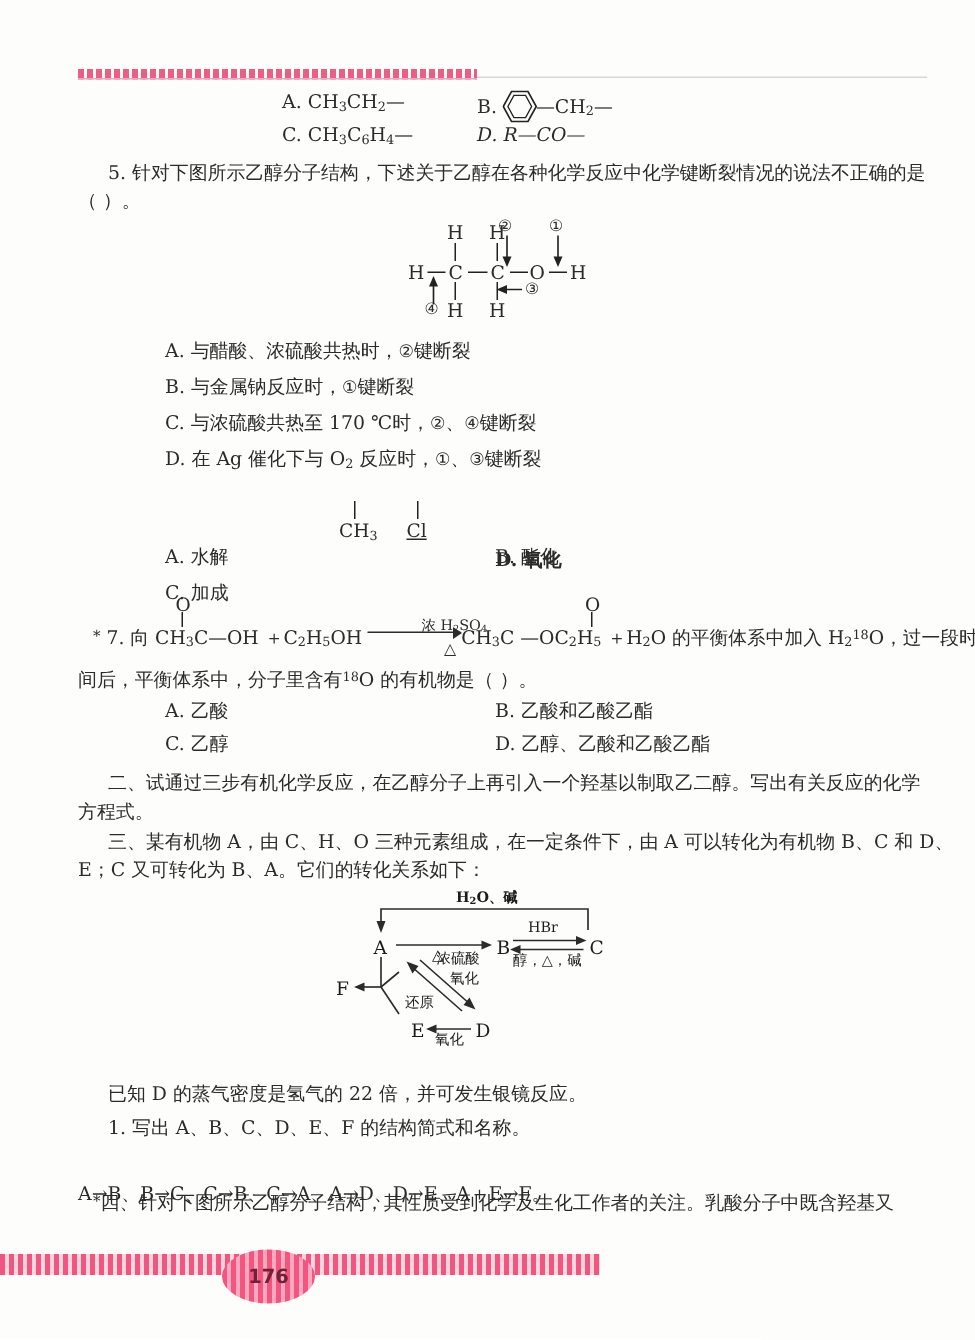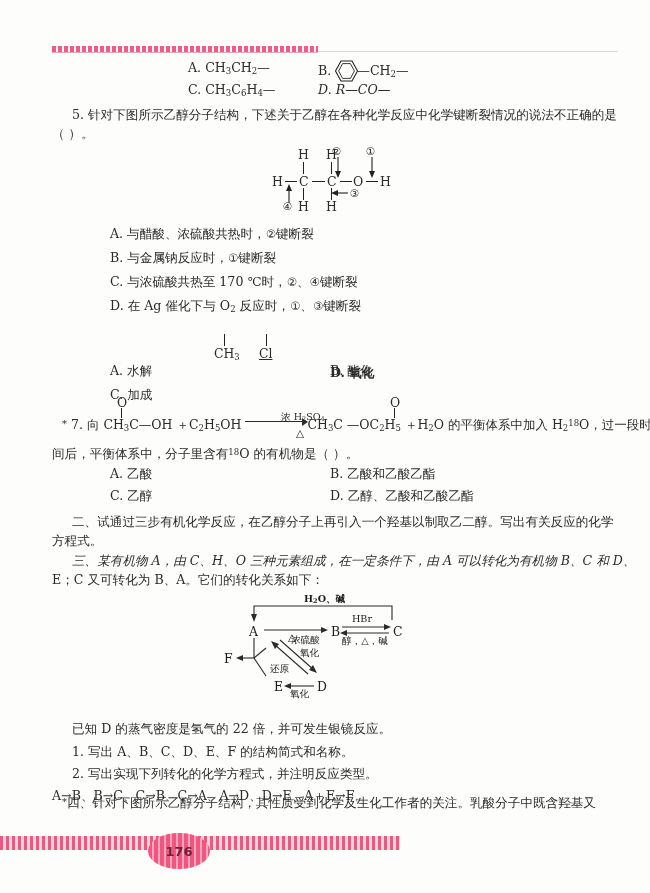--- a/index.html
+++ b/index.html
@@ -291,21 +291,21 @@
   <div class="opt" style="left:110px; top:250px;">
     <span>B. 与金属钠反应时，</span><span class="circ">①</span><span>键断裂</span>
   </div>
   <div class="opt" style="left:110px; top:274px;">
     <span>C. 与浓硫酸共热至 170 ℃时，</span><span class="circ">②</span><span>、</span><span class="circ">④</span><span>键断裂</span>
   </div>
   <div class="opt" style="left:110px; top:298px;">
     <span>D. 在 Ag 催化下与 O</span><sub>2</sub><span> 反应时，</span><span class="circ">①</span><span>、</span><span class="circ">③</span><span>键断裂</span>
   </div>
 
-  <div id="q6-struct" style="left:212px; top:334px; width:120px; height:24px;">
+  <div id="q6-struct" style="left:224px; top:334px; width:120px; height:24px;">
     <div class="vb" style="left:12px; top:0px;"></div>
     <div class="vb" style="left:54px; top:0px;"></div>
     <div class="sub-b" style="left:2px; top:12px;"><span>CH</span><sub>3</sub></div>
     <div class="sub-b" style="left:47px; top:12px;text-decoration:underline;">Cl</div>
   </div>
   <div class="opt" style="left:110px; top:363px;">A. 水解</div>
   <div class="opt" style="left:330px; top:363px;">B. 酯化</div>
   <div class="opt" style="left:110px; top:387px;">C. 加成</div>
   <div class="opt" style="left:330px; top:365px;font-weight:bold;">D. 氧化</div>
 
@@ -333,21 +333,21 @@
     <span>间后，平衡体系中，分子里含有</span><sup>18</sup><span>O 的有机物是（      ）。</span>
   </div>
   <div class="opt" style="left:110px; top:466px;">A. 乙酸</div>
   <div class="opt" style="left:330px; top:466px;">B. 乙酸和乙酸乙酯</div>
   <div class="opt" style="left:110px; top:488px;">C. 乙醇</div>
   <div class="opt" style="left:330px; top:488px;">D. 乙醇、乙酸和乙酸乙酯</div>
 
   <div class="txt" style="left:72px; top:512px;">二、试通过三步有机化学反应，在乙醇分子上再引入一个羟基以制取乙二醇。写出有关反应的化学</div>
   <div class="txt" style="left:52px; top:531px;">方程式。</div>
 
-  <div class="txt" style="left:72px; top:551px;font-style:italic;">三、某有机物 A，由 C、H、O 三种元素组成，在一定条件下，由 A 可以转化为有机物 B、C 和 D、</div>
+  <div class="txt" style="left:72px; top:551px;">三、某有机物 A，由 C、H、O 三种元素组成，在一定条件下，由 A 可以转化为有机物 B、C 和 D、</div>
   <div class="txt" style="left:52px; top:570px;">E；C 又可转化为 B、A。它们的转化关系如下：</div>
 
   <div id="scheme">
     <svg width="200" height="102">
 
       <polyline points="160,24 160,10 22,10 22,22" fill="none" stroke="#2b2b2b" stroke-width="1.1"></polyline>
       <polygon points="22,26 19,18 25,18" fill="#2b2b2b"></polygon>
 
       <line x1="32" y1="34" x2="92" y2="34" stroke="#2b2b2b" stroke-width="1.1"></line>
       <polygon points="96,34 89,31 89,37" fill="#2b2b2b"></polygon>
@@ -386,21 +386,20 @@
     <div class="lbl" style="left:56px; top:37px; font-size:10px;">△</div>
     <div class="lbl" style="left:120px; top:18px;">HBr</div>
     <div class="lbl" style="left:110px; top:40px;">醇，△，碱</div>
     <div class="lbl" style="left:68px; top:52px;">氧化</div>
     <div class="lbl" style="left:38px; top:68px;">还原</div>
     <div class="lbl" style="left:58px; top:93px;">氧化</div>
   </div>
 
   <div class="txt" style="left:72px; top:719px;">已知 D 的蒸气密度是氢气的 22 倍，并可发生银镜反应。</div>
   <div class="txt" style="left:72px; top:742px;">1. 写出 A、B、C、D、E、F 的结构简式和名称。</div>
-  <div class="txt" style="left:72px; top:764px;">2. 写出实现下列转化的化学方程式，并注明反应类型。</div>
   <div class="txt" style="left:52px; top:786px;">A→B、B→C、C→B、C→A、A→D、D→E、A＋E→F。</div>
 
   <div class="txt" style="left:62px; top:792px;">
     <span style="font-size:10px; vertical-align:2px;">*</span><span>四、针对下图所示乙醇分子结构，其性质受到化学及生化工作者的关注。乳酸分子中既含羟基又</span>
   </div>
 
   <div class="foot-bar"></div>
   <div class="foot-ellipse"></div>
   <div class="foot-num">176</div>
 

